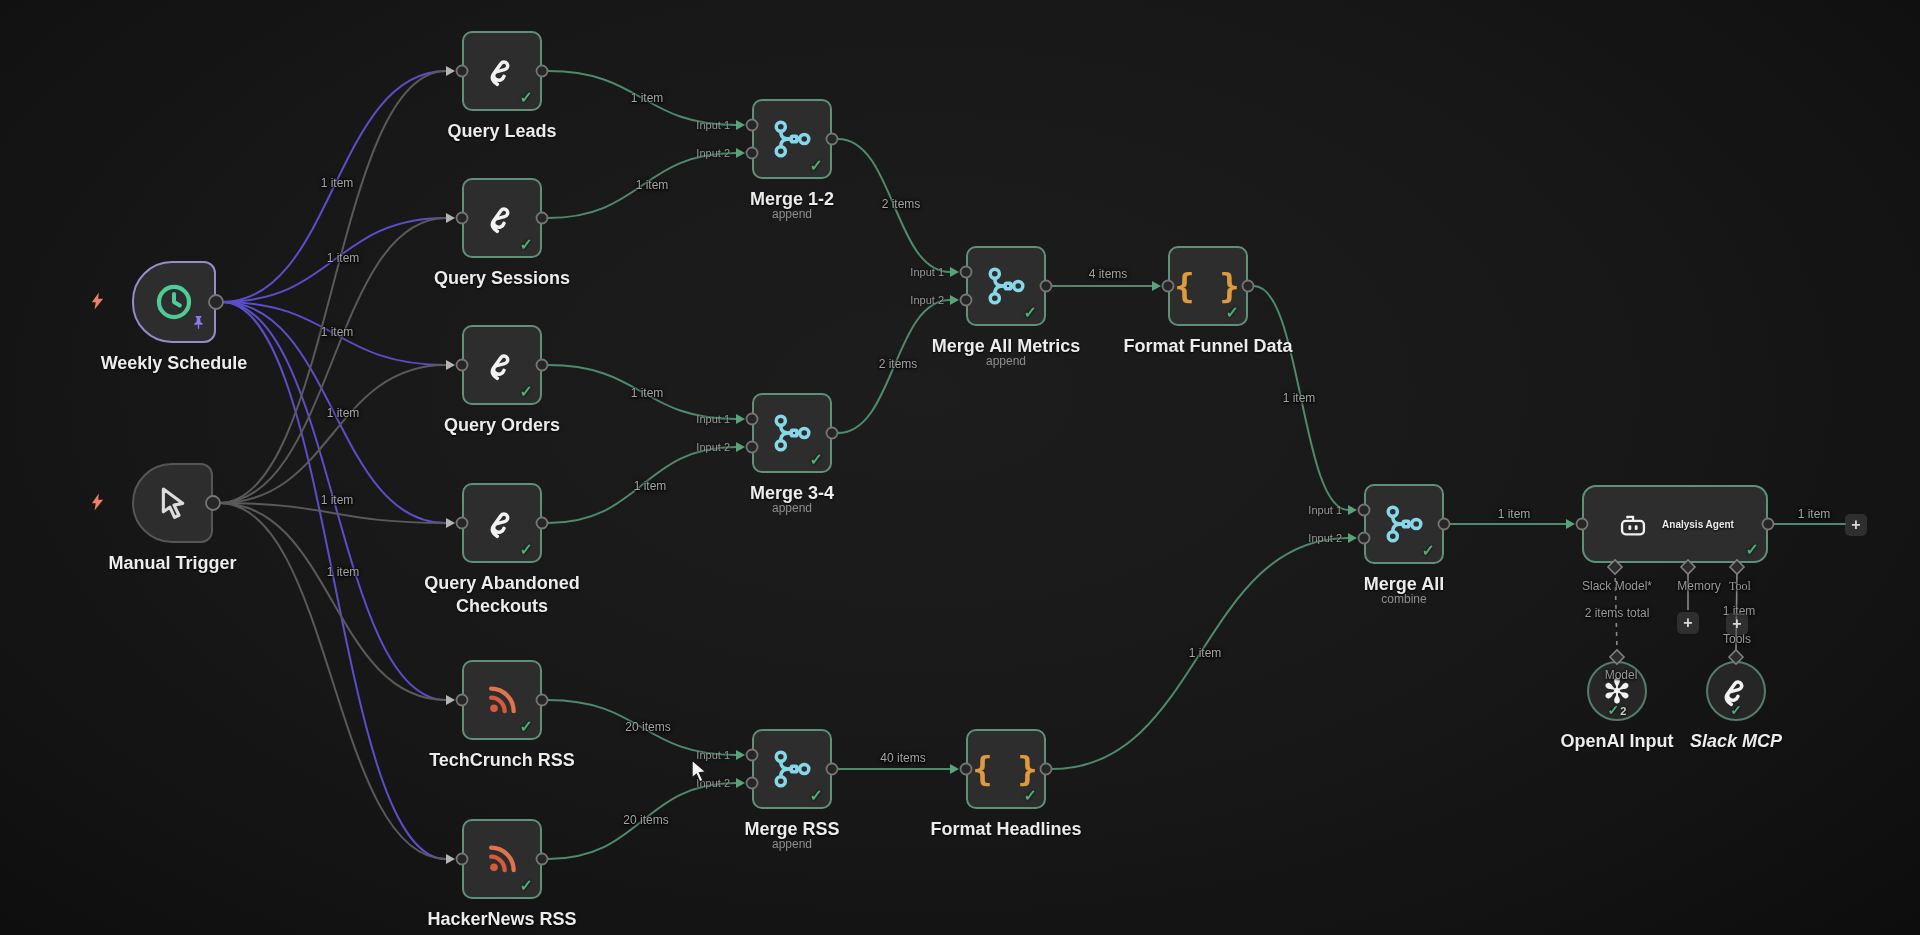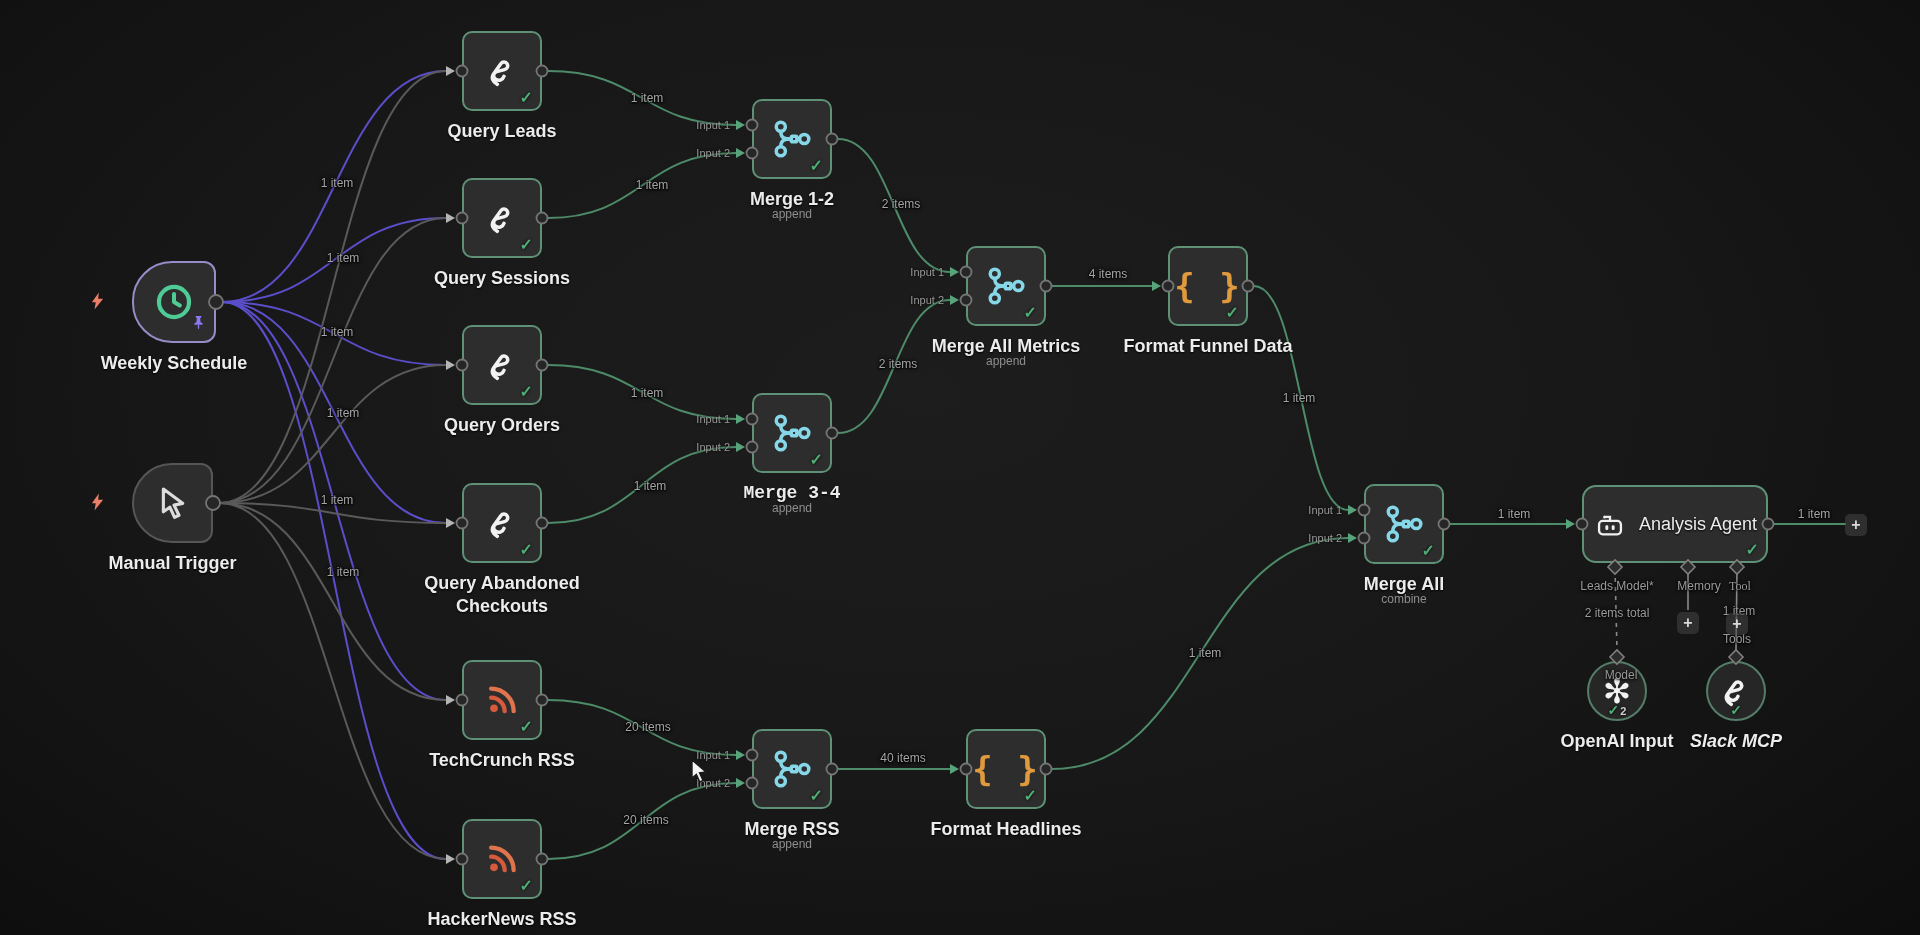--- a/index.html
+++ b/index.html
@@ -18,21 +18,21 @@
   .node-icon{position:absolute;left:50%;top:50%;transform:translate(-50%,-50%);display:flex;align-items:center;justify-content:center;}
   .wide .node-icon{position:static;transform:none;}
   .braces-glyph{font-family:"DejaVu Sans Mono",monospace;font-weight:bold;font-size:34px;color:#e09a3e;letter-spacing:2px;line-height:1;}
   .openai-glyph{font-size:34px;color:#f2f2f2;line-height:1;}
   .check{position:absolute;right:7px;bottom:3px;color:#4fae74;font-size:16px;font-weight:bold;line-height:1;text-shadow:0 0 3px #000;}
   .check .cnt{color:#cfcfcf;font-size:11px;font-weight:600;margin-left:1px;}
   .pin-badge{position:absolute;right:9px;bottom:7px;}
   .bolt{position:absolute;}
   .node-label{position:absolute;transform:translateX(-50%);text-align:center;color:#ececec;font-size:18px;font-weight:600;line-height:1.25;text-shadow:0 1px 2px #000;white-space:pre-line;}
   .node-sub{position:absolute;transform:translateX(-50%);text-align:center;color:#8e8e8e;font-size:12px;font-weight:400;}
-  .wide-title{color:#ececec;font-size:18px;font-weight:400;text-shadow:0 1px 2px #000;}
+  .wide-title{color:#ececec;font-size:10px;font-weight:700;text-shadow:0 1px 2px #000;}
   .edge-label{position:absolute;transform:translate(-50%,-50%);color:#a5a5a5;font-size:12px;font-weight:500;text-shadow:0 0 4px #000,0 0 2px #000,0 1px 2px #000;white-space:nowrap;}
   .float-label{position:absolute;transform:translate(-50%,-50%);color:#9a9a9a;font-size:12px;text-shadow:0 0 4px #000,0 1px 2px #000;white-space:nowrap;}
   .input-label{position:absolute;transform:translate(-100%,-50%);color:#999;font-size:11px;text-shadow:0 0 3px #000;white-space:nowrap;}
   .plus-btn{position:absolute;transform:translate(-50%,-50%);width:22px;height:22px;border-radius:5px;background:rgba(70,70,70,.55);color:#d9d9d9;font-size:16px;font-weight:bold;display:flex;align-items:center;justify-content:center;line-height:1;}
   .cursor{position:absolute;pointer-events:none;}
 </style>
 </head>
 <body>
 
 <div id="canvas">
@@ -256,21 +256,21 @@
           <circle cx="5.6" cy="19" r="2.6"></circle>
           <circle cx="19" cy="12" r="2.6"></circle>
           <path d="M5.6 7.8 C5.6 11.6 8 12 11.4 12"></path>
           <path d="M5.6 16.2 C5.6 12.4 8 12 11.4 12"></path>
           <rect x="11.6" y="10.4" width="3.2" height="3.2" rx="0.8"></rect>
           <path d="M14.9 12 H16.2"></path>
         </svg>
       </span>
       <span class="check">✓</span>
     </div>
-    <div class="node-label" style="left: 792px; top: 482px; width: 180px; margin-left: -90px; transform: none; z-index: 4; font-family: Liberation Mono, monospace;">Merge 3-4</div>
+    <div class="node-label" style="left: 792px; top: 482px; width: 180px; margin-left: -90px; transform: none; z-index: 4;">Merge 3-4</div>
     <div class="node-sub" style="left: 792px; top: 501px; width: 140px; margin-left: -70px; transform: none; z-index: 4;">append</div>
     <div class="node success" style="left: 752px; top: 729px; width: 80px; height: 80px; z-index: 3;">
       <span class="node-icon">
         <svg width="42" height="42" viewBox="0 0 24 24" fill="none" stroke="#86d7e8" stroke-width="2" stroke-linecap="round">
           <circle cx="5.6" cy="5" r="2.6"></circle>
           <circle cx="5.6" cy="19" r="2.6"></circle>
           <circle cx="19" cy="12" r="2.6"></circle>
           <path d="M5.6 7.8 C5.6 11.6 8 12 11.4 12"></path>
           <path d="M5.6 16.2 C5.6 12.4 8 12 11.4 12"></path>
           <rect x="11.6" y="10.4" width="3.2" height="3.2" rx="0.8"></rect>
@@ -359,21 +359,21 @@
     <div class="input-label" style="left: 730px; top: 125px; z-index: 6;">Input 1</div>
     <div class="input-label" style="left: 730px; top: 153px; z-index: 6;">Input 2</div>
     <div class="input-label" style="left: 730px; top: 419px; z-index: 6;">Input 1</div>
     <div class="input-label" style="left: 730px; top: 447px; z-index: 6;">Input 2</div>
     <div class="input-label" style="left: 730px; top: 755px; z-index: 6;">Input 1</div>
     <div class="input-label" style="left: 730px; top: 783px; z-index: 6;">Input 2</div>
     <div class="input-label" style="left: 944px; top: 272px; z-index: 6;">Input 1</div>
     <div class="input-label" style="left: 944px; top: 300px; z-index: 6;">Input 2</div>
     <div class="input-label" style="left: 1342px; top: 510px; z-index: 6;">Input 1</div>
     <div class="input-label" style="left: 1342px; top: 538px; z-index: 6;">Input 2</div>
-    <div class="float-label" style="left: 1617px; top: 586px; z-index: 6;">Leads Model*</div>
+    <div class="float-label" style="left: 1617px; top: 586px; z-index: 6;">Slack Model*</div>
     <div class="float-label" style="left: 1699px; top: 586px; z-index: 6;">Memory</div>
     <div class="float-label" style="left: 1740px; top: 586px; z-index: 6; font-family: Liberation Serif, serif;">Tool</div>
     <div class="float-label" style="left: 1617px; top: 613px; z-index: 6;">2 items total</div>
     <div class="float-label" style="left: 1739px; top: 611px; z-index: 6;">1 item</div>
     <div class="float-label" style="left: 1621px; top: 639px; z-index: 6; margin-top: 36px;">Model</div>
     <div class="float-label" style="left: 1737px; top: 639px; z-index: 6;">Tools</div>
     <div class="plus-btn" style="left: 1688px; top: 623px; z-index: 6;">+</div>
     <div class="plus-btn" style="left: 1737px; top: 624px; z-index: 6;">+</div>
     <div class="plus-btn" style="left: 1856px; top: 525px; z-index: 6;">+</div>
     <div class="cursor" style="left: 688px; top: 758px; z-index: 9;"><svg width="22" height="26" viewBox="0 0 22 26">

